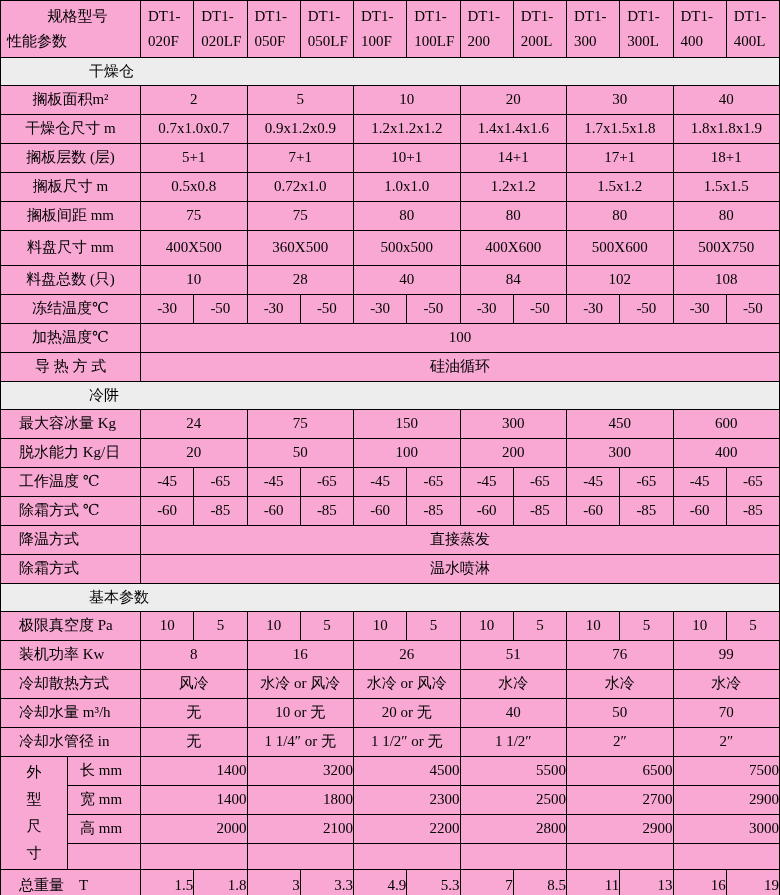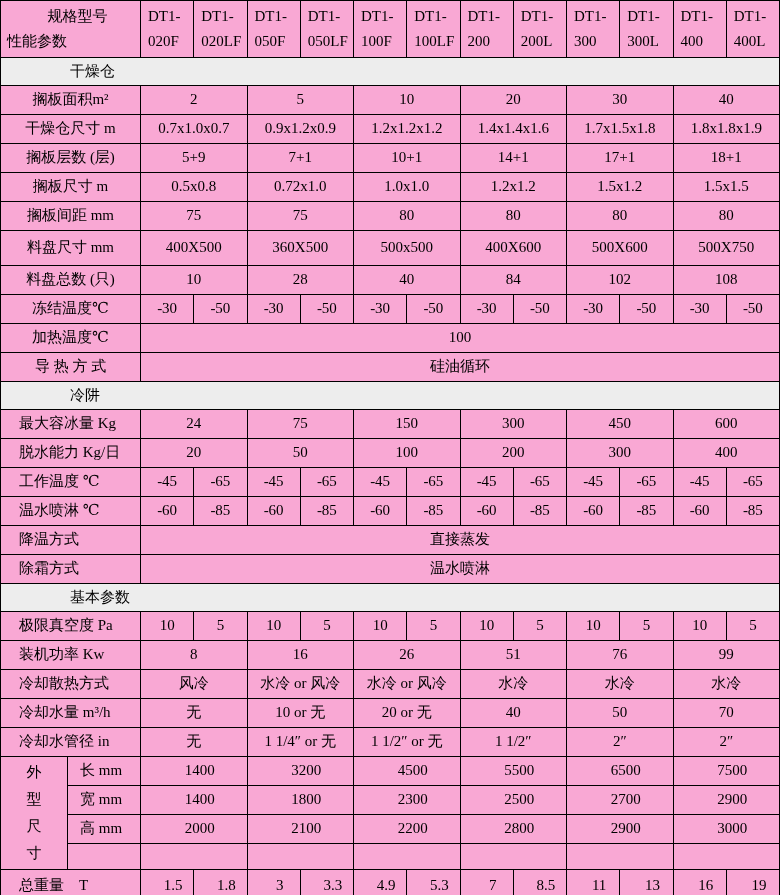--- a/index.html
+++ b/index.html
@@ -13,24 +13,24 @@
   }
   td{
     border:1px solid #000;
     font-size:15px;line-height:1.15;
     text-align:center;vertical-align:middle;
     padding:0;overflow:hidden;white-space:nowrap;
   }
   td.lbl{text-align:center;}
   td.lbl-l{text-align:left;padding-left:18px;}
   td.val{text-align:center;}
-  td.val-l{text-align:center;padding-left:12px;margin-left:28px;}
+  td.val-l{text-align:right;padding-left:12px;margin-left:28px;}
   td.sub{text-align:left;padding-left:12px;}
   td.sec{
-    text-align:left;padding-left:69px;
+    text-align:left;padding-left:88px;
     background:#ededed;
   }
   td.hdr{text-align:left;padding-left:7px;vertical-align:middle;}
   td.hdr div{line-height:25px;}
   td.corner{vertical-align:middle;}
   td.corner div.c1{text-align:center;padding-left:14px;line-height:25px;}
   td.corner div.c2{text-align:left;padding-left:6px;line-height:25px;}
   td.vert{vertical-align:middle;}
   td.vert div{line-height:27px;text-align:center;}
 </style>
@@ -126,21 +126,21 @@
           <td colspan="2" class="lbl">干燥仓尺寸 m</td>
           <td colspan="2" class="val">0.7x1.0x0.7</td>
           <td colspan="2" class="val">0.9x1.2x0.9</td>
           <td colspan="2" class="val">1.2x1.2x1.2</td>
           <td colspan="2" class="val">1.4x1.4x1.6</td>
           <td colspan="2" class="val">1.7x1.5x1.8</td>
           <td colspan="2" class="val">1.8x1.8x1.9</td>
         </tr>
         <tr style="height: 29px;">
           <td colspan="2" class="lbl">搁板层数 (层)</td>
-          <td colspan="2" class="val">5+9</td>
+          <td colspan="2" class="val">5+1</td>
           <td colspan="2" class="val">7+1</td>
           <td colspan="2" class="val">10+1</td>
           <td colspan="2" class="val">14+1</td>
           <td colspan="2" class="val">17+1</td>
           <td colspan="2" class="val">18+1</td>
         </tr>
         <tr style="height: 29px;">
           <td colspan="2" class="lbl">搁板尺寸 m</td>
           <td colspan="2" class="val">0.5x0.8</td>
           <td colspan="2" class="val">0.72x1.0</td>
@@ -229,21 +229,21 @@
           <td class="val">-45</td>
           <td class="val">-65</td>
           <td class="val">-45</td>
           <td class="val">-65</td>
           <td class="val">-45</td>
           <td class="val">-65</td>
           <td class="val">-45</td>
           <td class="val">-65</td>
         </tr>
         <tr style="height: 29px;">
-          <td colspan="2" class="lbl-l">温水喷淋 ℃</td>
+          <td colspan="2" class="lbl-l">除霜方式 ℃</td>
           <td class="val">-60</td>
           <td class="val">-85</td>
           <td class="val">-60</td>
           <td class="val">-85</td>
           <td class="val">-60</td>
           <td class="val">-85</td>
           <td class="val">-60</td>
           <td class="val">-85</td>
           <td class="val">-60</td>
           <td class="val">-85</td>

